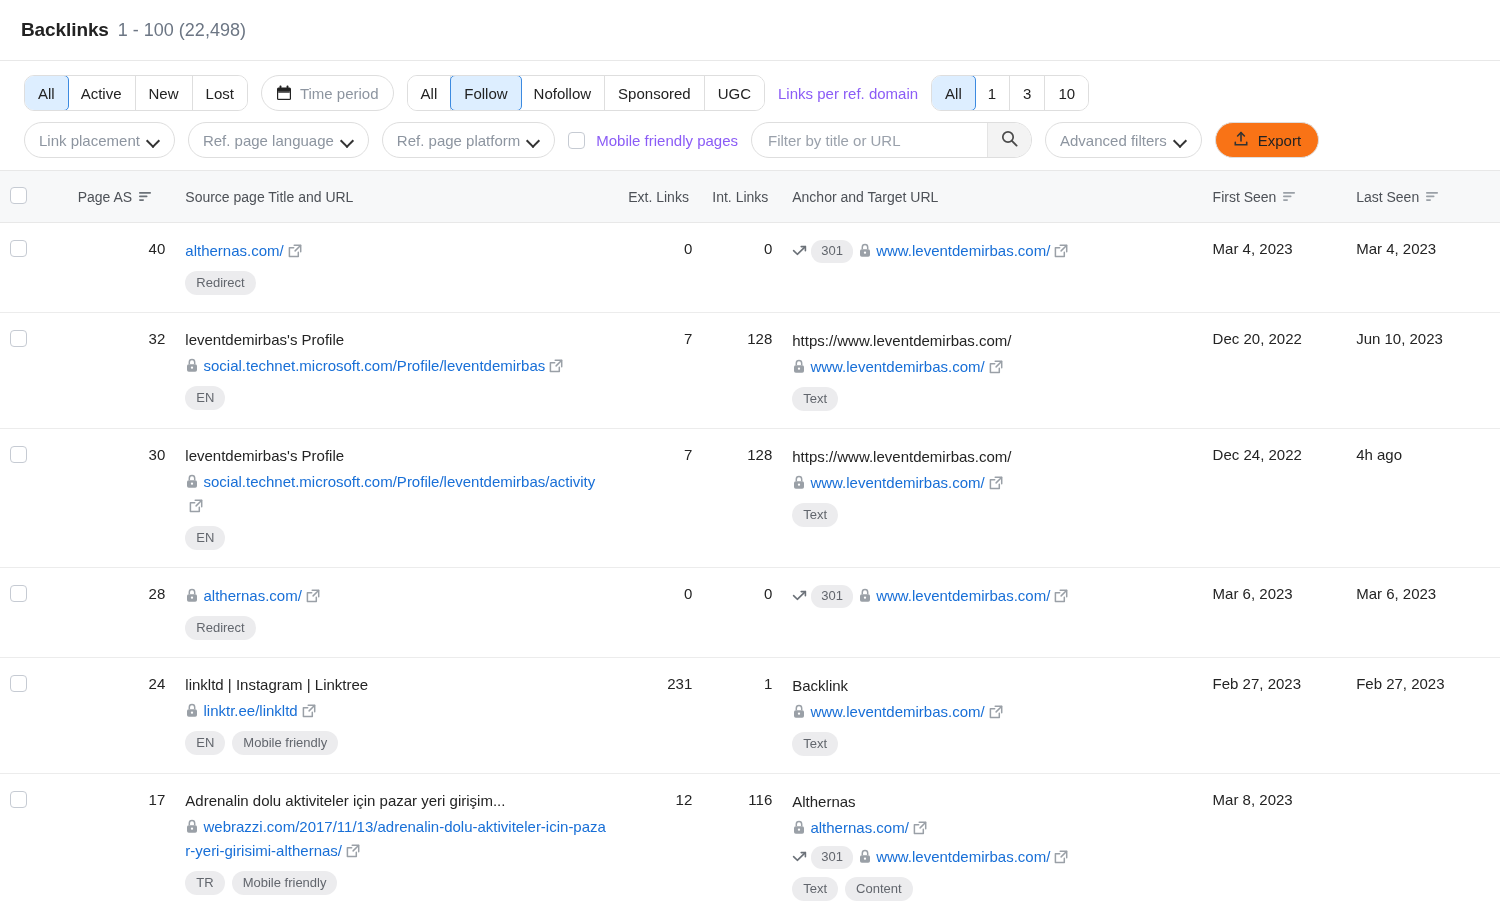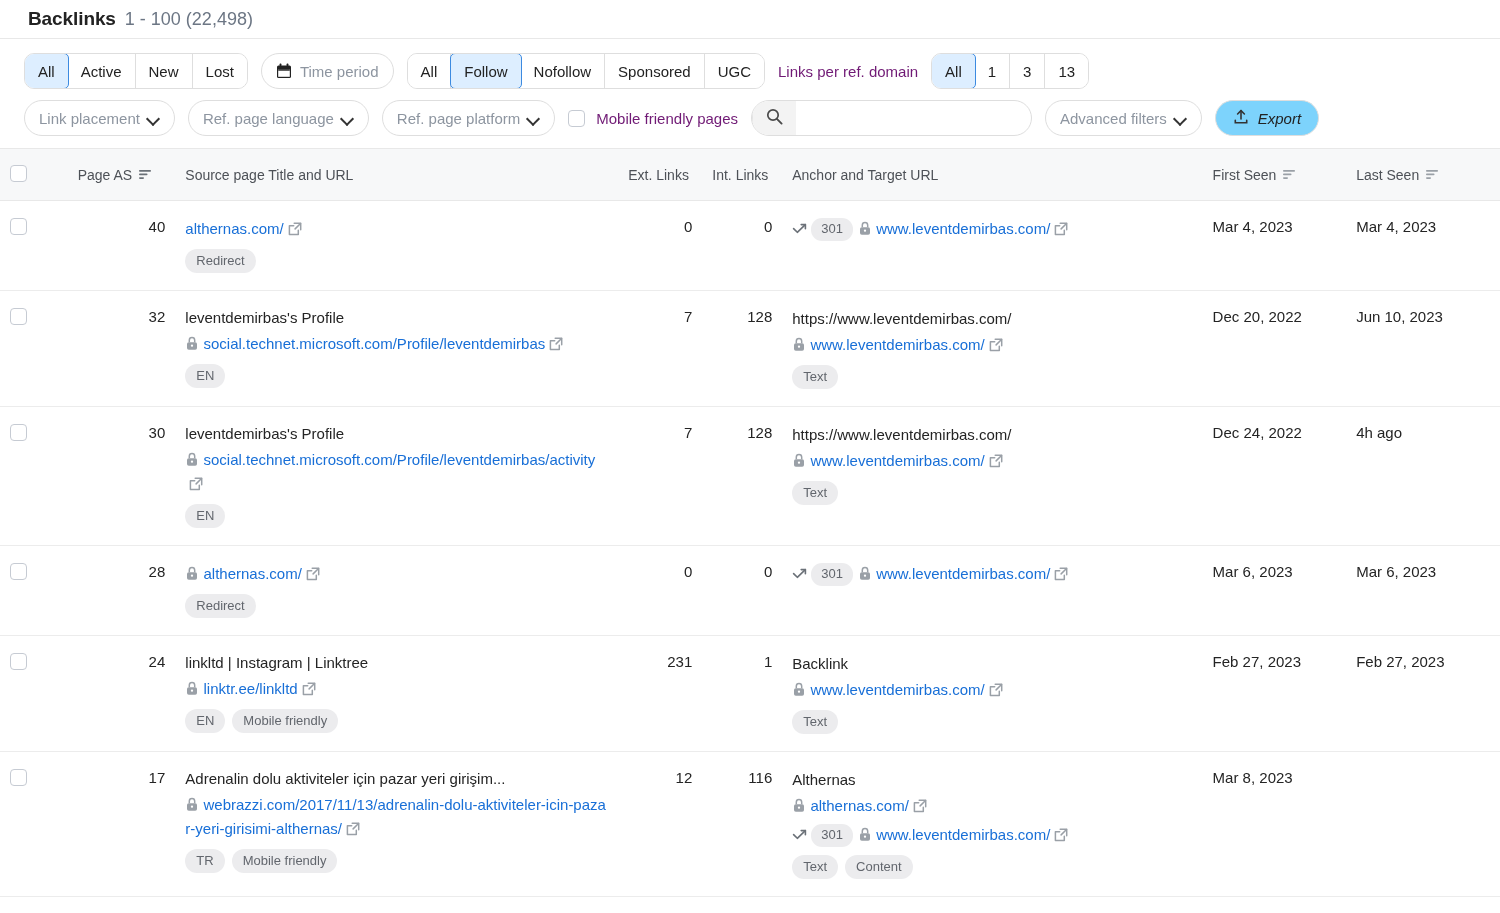--- a/index.html
+++ b/index.html
@@ -7,24 +7,24 @@
     margin: 0; padding: 0;
     width: 1500px; height: 913px;
     background: #ffffff;
     font-family: "Liberation Sans", sans-serif;
     color: #242424;
     overflow: hidden;
   }
 
   
   .page-header {
-    height: 39px;
+    height: 61px;
     display: flex;
     align-items: center;
-    padding: 0 28px;
+    padding: 0 21px;
     border-bottom: 1px solid #e8e8e8;
   }
   .page-title {
     font-size: 19px;
     font-weight: bold;
     color: #222222;
     letter-spacing: -0.1px;
   }
   .page-count {
     font-size: 18px;
@@ -103,21 +103,21 @@
     left: 0; top: 0;
     width: 8px; height: 8px;
     border-right: 2px solid #333;
     border-bottom: 2px solid #333;
     transform: rotate(45deg);
   }
   .cal-icon { width: 16px; height: 16px; color: #222; }
 
   .label-text {
     font-size: 15px;
-    color: #701a75;
+    color: #8b5cf6;
     white-space: nowrap;
   }
 
   .checkbox-wrap {
     display: inline-flex;
     align-items: center;
     gap: 11px;
     cursor: pointer;
     text-align: right;
   }
@@ -161,25 +161,24 @@
   }
 
   .export-btn {
     display: inline-flex;
     align-items: center;
     gap: 9px;
     height: 36px;
     padding: 0 17px;
     border: 1px solid #dedede;
     border-radius: 18px;
-    background: #7dd3fc;
+    background: #f97316;
     font-size: 15px;
     color: #222;
     cursor: pointer;
-    font-style: italic;
   }
 
   
   table.bl {
     width: 100%;
     border-collapse: collapse;
     table-layout: fixed;
   }
   table.bl thead th {
     background: #f7f8f9;
@@ -315,21 +314,21 @@
       <div class="seg-btn">Sponsored</div>
       <div class="seg-btn">UGC</div>
     </div>
 
     <span class="label-text">Links per ref. domain</span>
 
     <div class="seg-group">
       <div class="seg-btn active">All</div>
       <div class="seg-btn">1</div>
       <div class="seg-btn">3</div>
-      <div class="seg-btn">13</div>
+      <div class="seg-btn">10</div>
     </div>
   </div>
 
   <div class="toolbar-row">
 
     <div class="pill">
       <span>Link placement</span>
       <span class="chev"></span>
     </div>
 
@@ -342,20 +341,21 @@
       <span>Ref. page platform</span>
       <span class="chev"></span>
     </div>
 
     <label class="checkbox-wrap">
       <span class="cbox"></span>
       <span class="label-text">Mobile friendly pages</span>
     </label>
 
     <div class="search-box">
+      <input type="text" placeholder="Filter by title or URL" style="">
       <div class="search-btn">
         <span>
           <svg width="17" height="17" viewBox="0 0 17 17" fill="none">
             <circle cx="7" cy="7" r="5.2" stroke="#4a4a4a" stroke-width="1.7"></circle>
             <line x1="10.9" y1="10.9" x2="15.6" y2="15.6" stroke="#4a4a4a" stroke-width="1.9" stroke-linecap="round"></line>
           </svg>
         </span>
       </div>
     </div>
 

